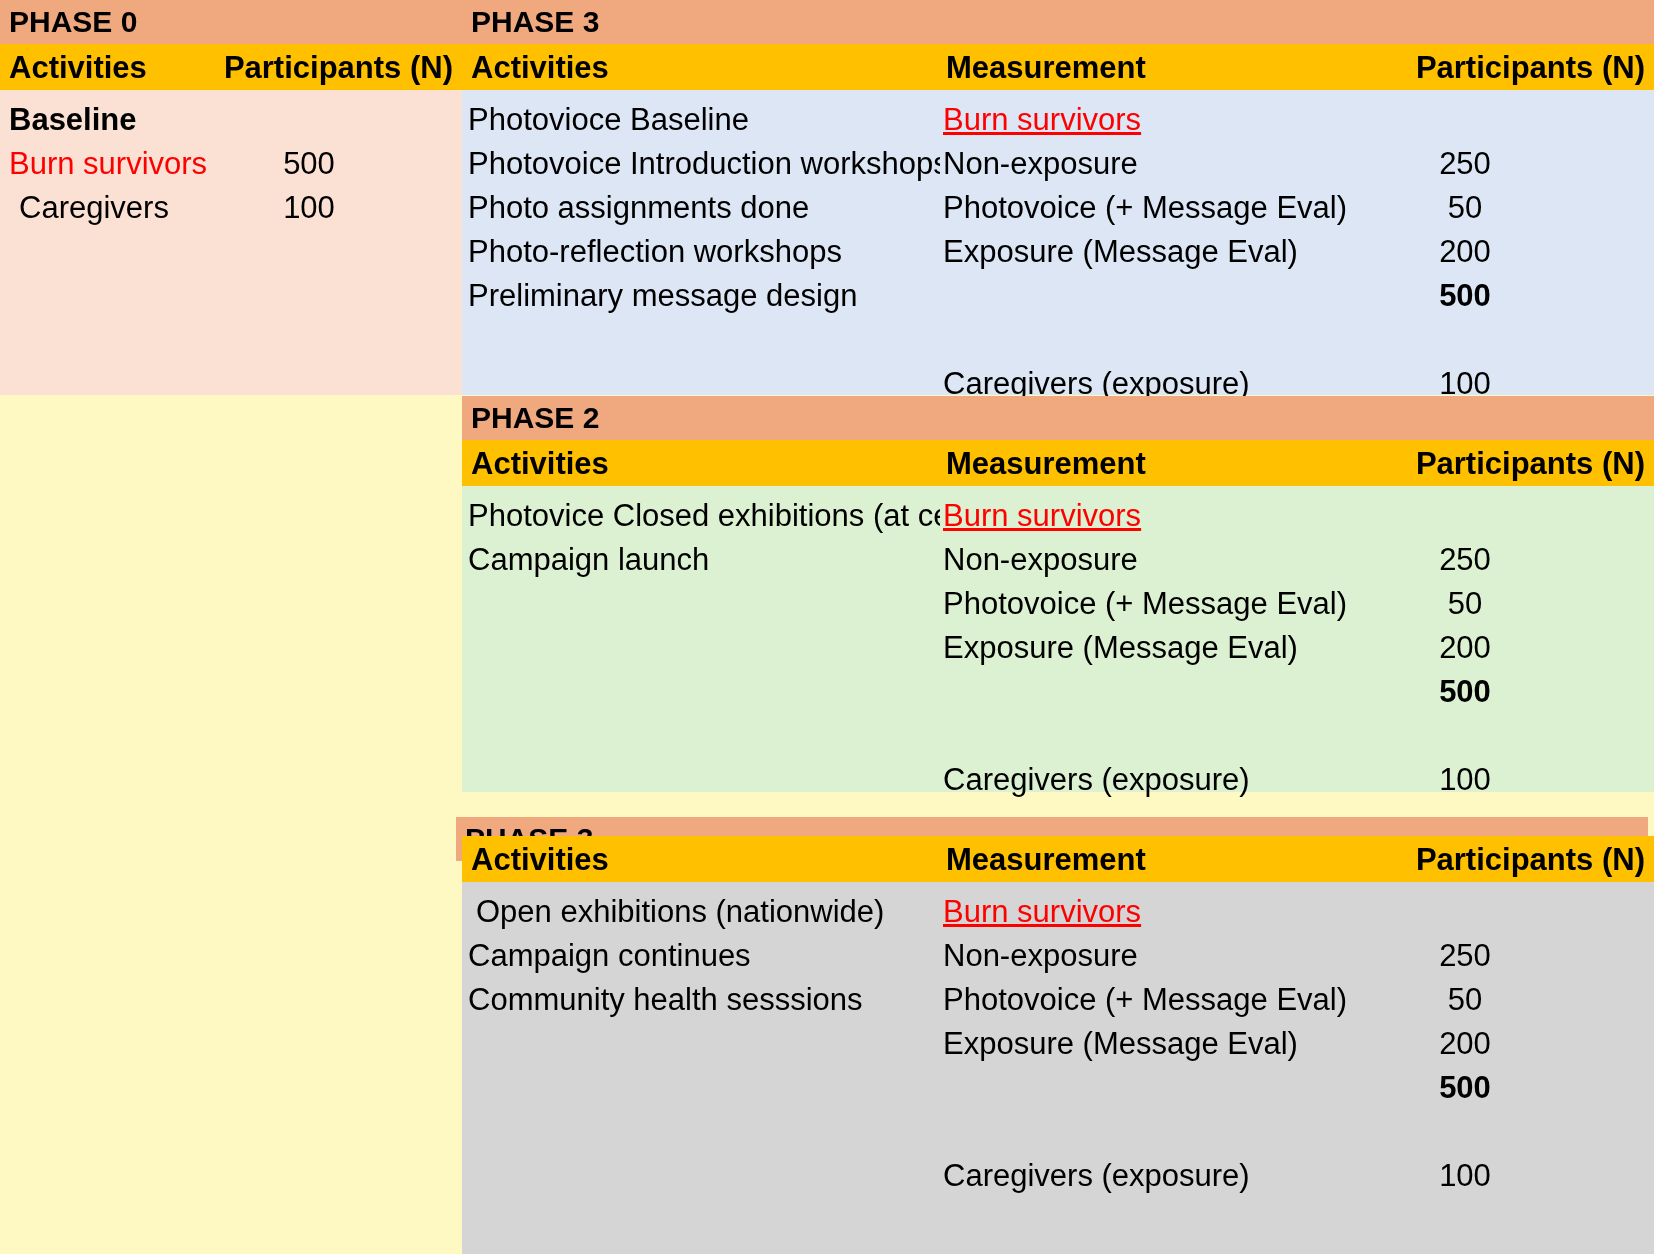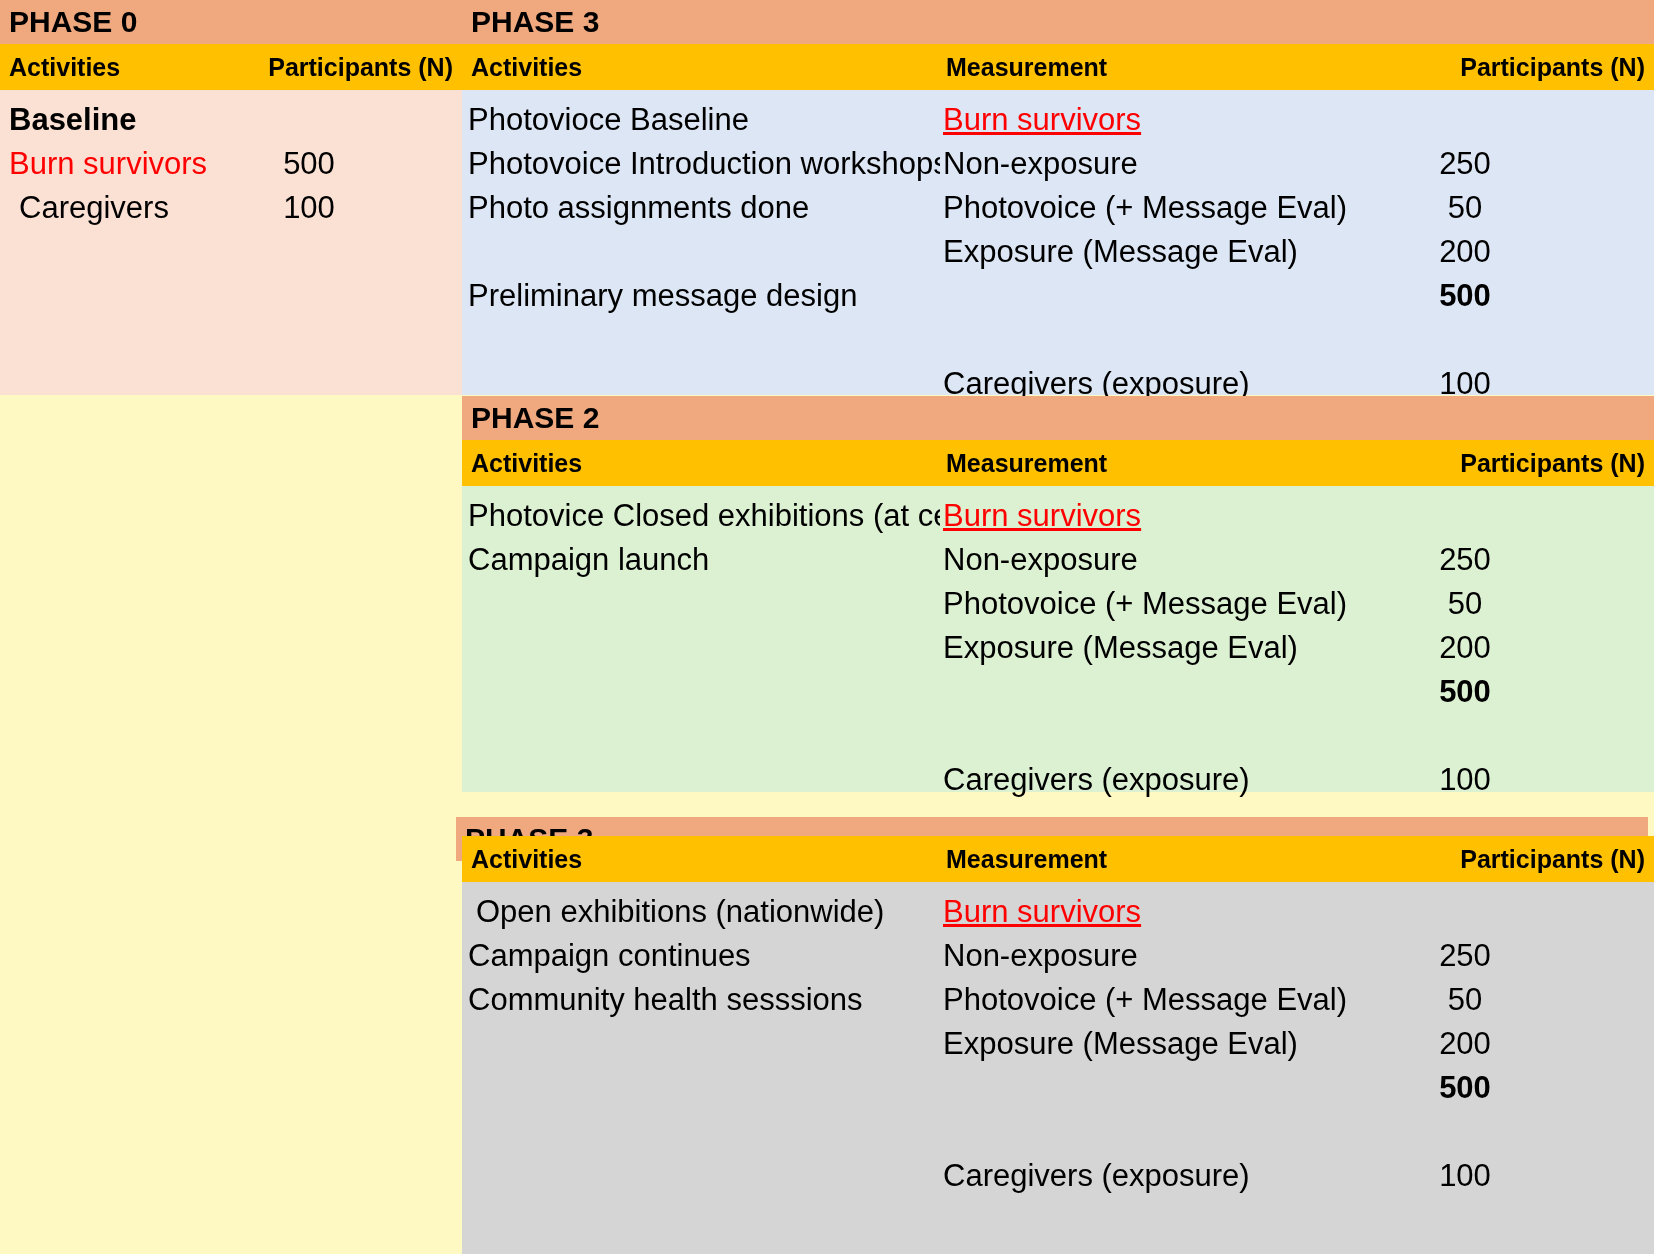--- a/index.html
+++ b/index.html
@@ -37,21 +37,21 @@
     color: #000000;
     font-weight: bold;
     font-size: 30px;
     padding-left: 9px;
   }
 
   .band-head {
     background: #ffc000;
     color: #000000;
     font-weight: bold;
-    font-size: 25px;
+    font-size: 31px;
   }
   .band-head.left  { padding-left: 9px; justify-content: flex-start; }
   .band-head.right { padding-right: 9px; justify-content: flex-end; }
 
   .block {
     position: absolute;
     box-sizing: border-box;
   }
   .bg-peach { background: #fbe0d4; }
   .bg-blue  { background: #dce6f4; }
@@ -137,20 +137,23 @@
 
   <div class="txt clip" style="left:468px; top:97px; width:472px; height:44px;">
     <span>Photovioce Baseline</span>
   </div>
   <div class="txt clip" style="left:468px; top:141px; width:472px; height:44px;">
     <span>Photovoice Introduction workshops</span>
   </div>
   <div class="txt clip" style="left:468px; top:185px; width:472px; height:44px;">
     <span>Photo assignments done</span>
   </div>
+  <div class="txt clip" style="left:468px; top:229px; width:472px; height:44px;">
+    <span>Photo-reflection workshops</span>
+  </div>
   <div class="txt clip" style="left:468px; top:273px; width:472px; height:44px;">
     <span>Preliminary message design</span>
   </div>
 
   <div class="txt redlink" style="left:943px; top:97px; width:420px; height:44px;">
     <span>Burn survivors</span>
   </div>
   <div class="txt right" style="left:1280px; top:97px; width:370px; height:44px;">
     <span></span>
   </div>

